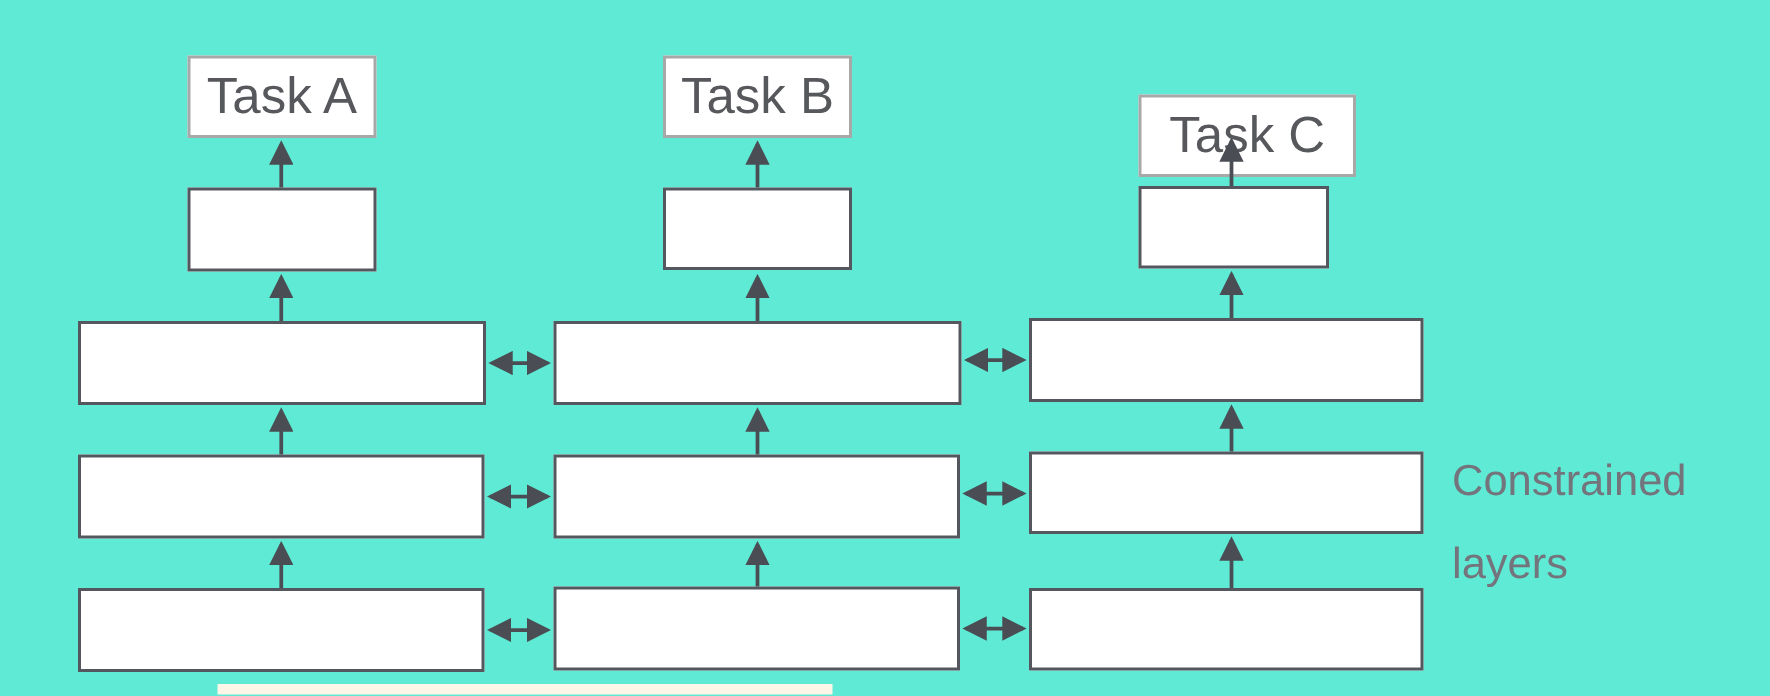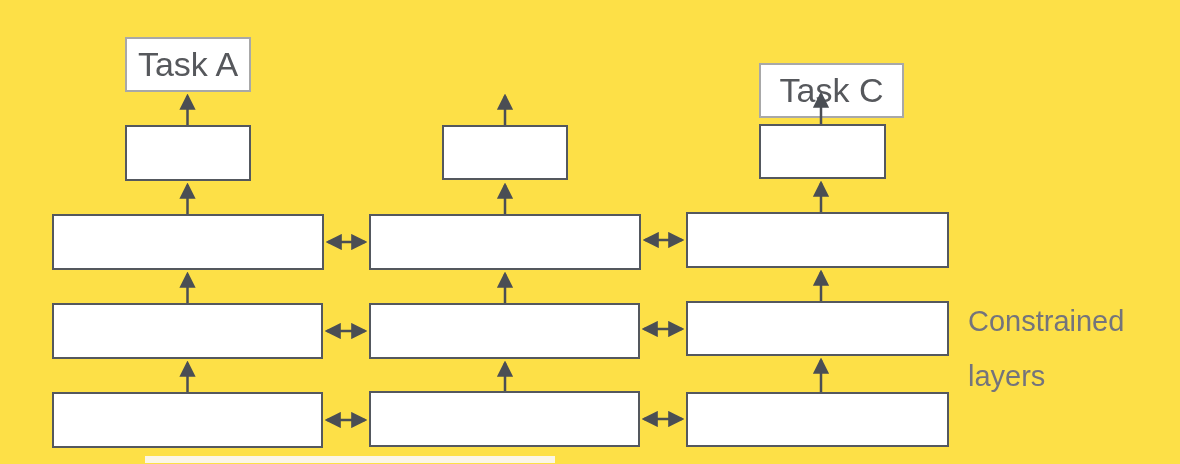--- a/index.html
+++ b/index.html
@@ -1,20 +1,20 @@
 <!DOCTYPE html>
 <html><head>
 <meta charset="utf-8">
 <style>
   html, body { margin: 0; padding: 0; background: #ffffff; }
   #stage {
     position: relative;
     width: 1180px;
     height: 464px;
-    background: #fde047;
+    background: #5eead4;
     font-family: "Liberation Sans", sans-serif;
     overflow: hidden;
   }
   .box {
     position: absolute;
     background: #ffffff;
     border: 2px solid #54585e;
     box-sizing: border-box;
   }
   .task-box {
@@ -62,20 +62,23 @@
 </head>
 <body>
 
 <div id="stage">
 
   <div class="highlight-strip"></div>
 
   <div class="task-box" style="left:125px; top:37px; width:126px; height:55px;">
     <span>Task A</span>
   </div>
+  <div class="task-box" style="left:442px; top:37px; width:126px; height:55px;">
+    <span>Task B</span>
+  </div>
   <div class="task-box" style="left:759px; top:35px; width:145px; height:55px;margin-top:28px;">
     <span>Task C</span>
   </div>
 
   <div class="box" style="left:125px; top:125px; width:126px; height:56px;"></div>
   <div class="box" style="left:442px; top:125px; width:126px; height:55px;"></div>
   <div class="box" style="left:759px; top:124px; width:127px; height:55px;"></div>
 
   <div class="box" style="left:52px;  top:214px; width:272px; height:56px;"></div>
   <div class="box" style="left:369px; top:214px; width:272px; height:56px;"></div>

